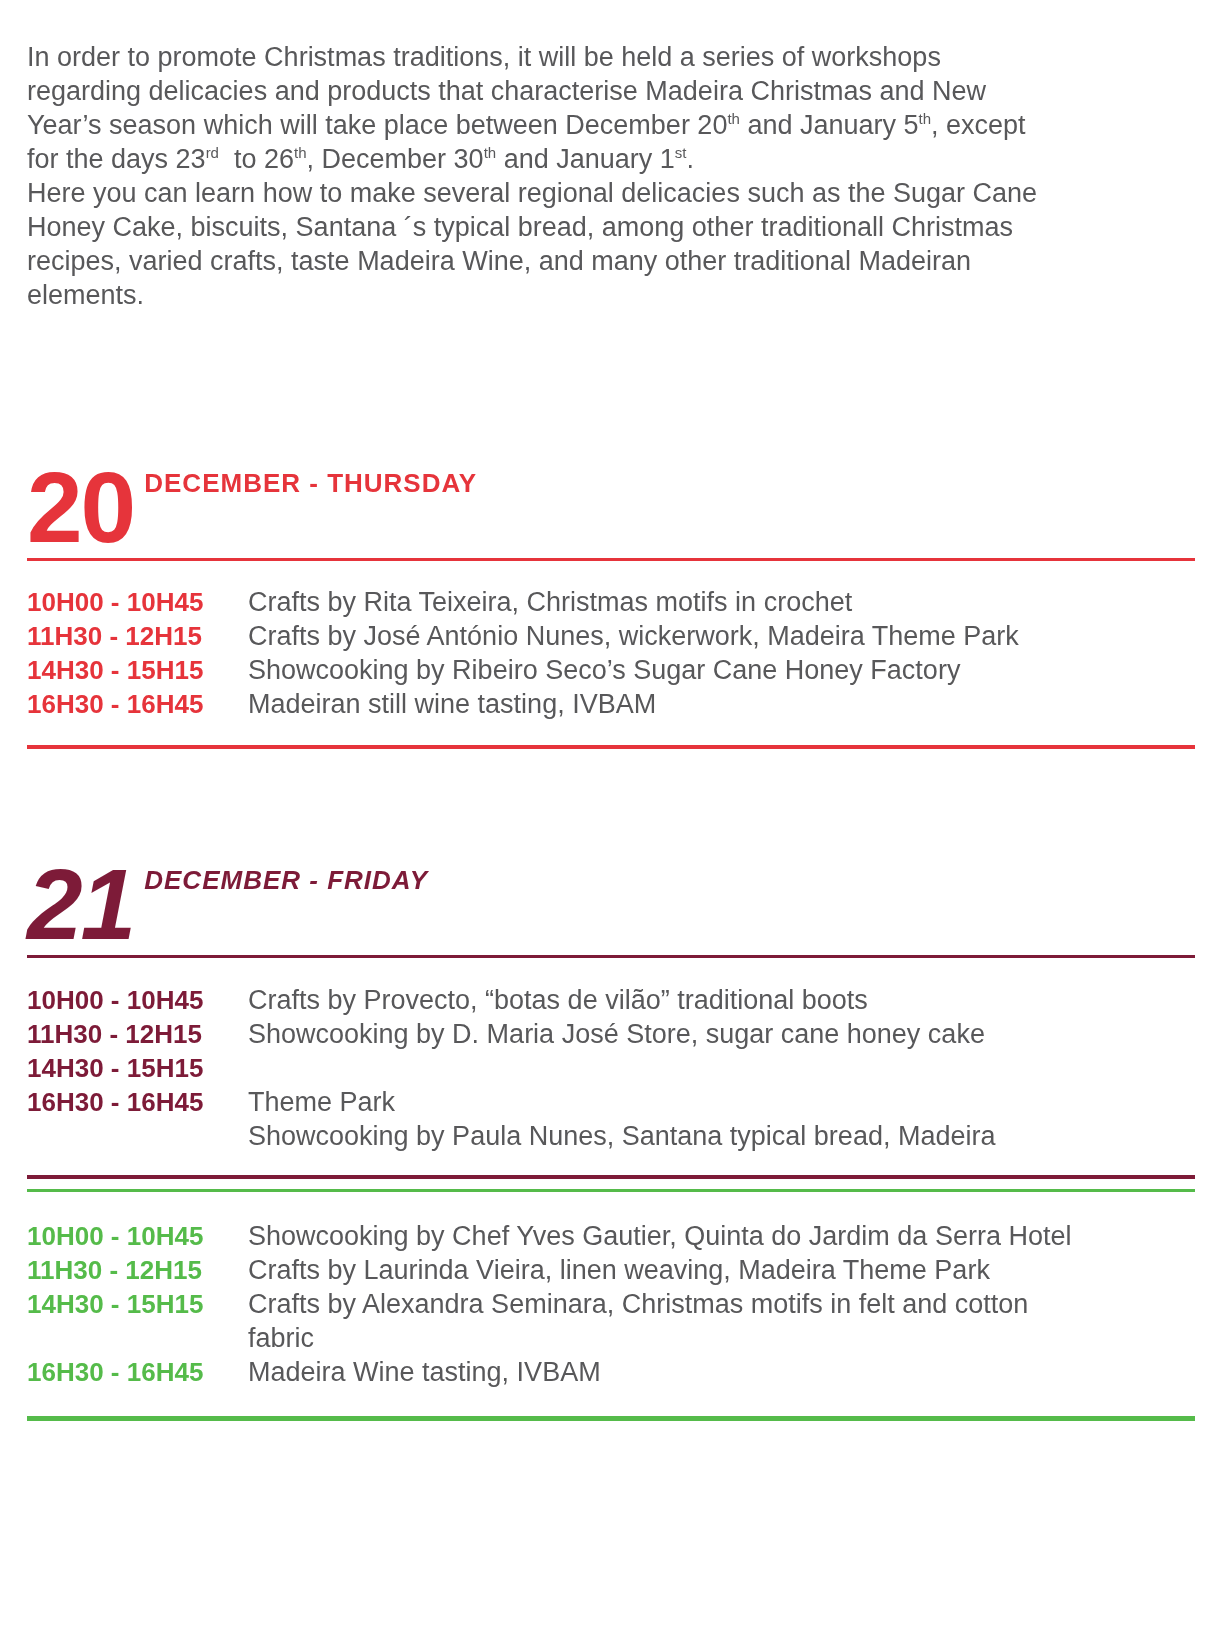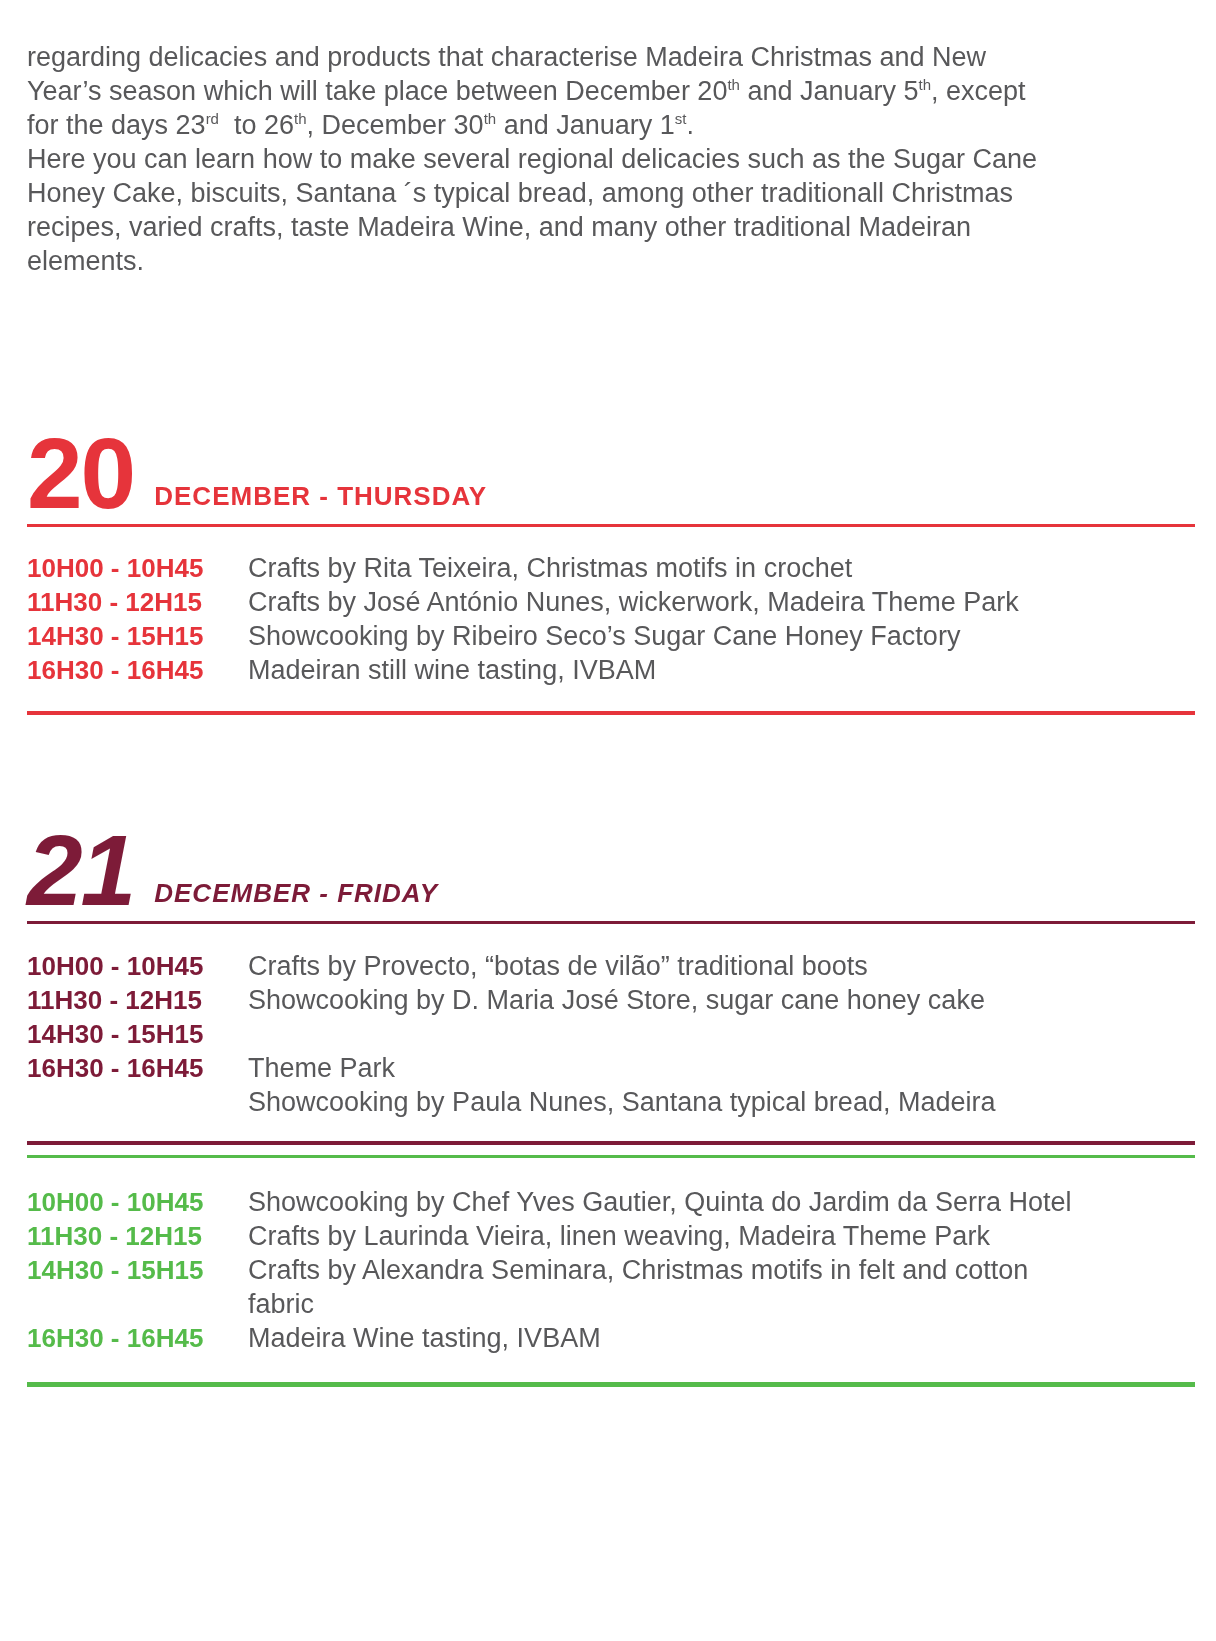--- a/index.html
+++ b/index.html
@@ -24,34 +24,34 @@
   .intro-line { white-space: pre-wrap; }
   .intro sup {
     font-size: 15px;
     line-height: 0;
     vertical-align: super;
   }
   
   .day { --accent: #58585a; }
   .day-header {
     display: flex;
-    align-items: flex-end;
+    align-items: flex-start;
     color: var(--accent);
   }
   .day-number {
     font-size: 100px;
     font-weight: 700;
     line-height: 0.78;
     letter-spacing: -2px;
   }
   .day-label {
     font-size: 26px;
     font-weight: 700;
     letter-spacing: 1px;
-    margin-left: 20px;
+    margin-left: 10px;
     white-space: pre;
   }
   .rule {
     background: var(--accent);
     border: none;
   }
   .rule-top { height: 3px; margin-top: 12px; }
   .rule-bottom { height: 4px; }
   .rows { }
   .row {
@@ -78,20 +78,21 @@
   .sec-22 .rule-top { margin-top: 10px; }
   .sec-22 .rows { margin-top: 27px; }
   .sec-22 .rule-bottom { margin-top: 27px; height: 5px; }
 </style>
 </head>
 <body>
 
 <main class="page">
 
   <section class="intro">
+    <div class="intro-line"><span>In order to promote Christmas traditions, it will be held a series of workshops</span></div>
     <div class="intro-line"><span>regarding delicacies and products that characterise Madeira Christmas and New</span></div>
     <div class="intro-line"><span>Year’s season which will take place between December 20</span><sup>th</sup><span> and January 5</span><sup>th</sup><span>, except</span></div>
     <div class="intro-line"><span>for the days 23</span><sup>rd</sup><span>  to 26</span><sup>th</sup><span>, December 30</span><sup>th</sup><span> and January 1</span><sup>st</sup><span>.</span></div>
     <div class="intro-line"><span>Here you can learn how to make several regional delicacies such as the Sugar Cane</span></div>
     <div class="intro-line"><span>Honey Cake, biscuits, Santana ´s typical bread, among other traditionall Christmas</span></div>
     <div class="intro-line"><span>recipes, varied crafts, taste Madeira Wine, and many other traditional Madeiran</span></div>
     <div class="intro-line"><span>elements.</span></div>
   </section>
 
   <section class="day sec-20" style="--accent: #e6343b;">

